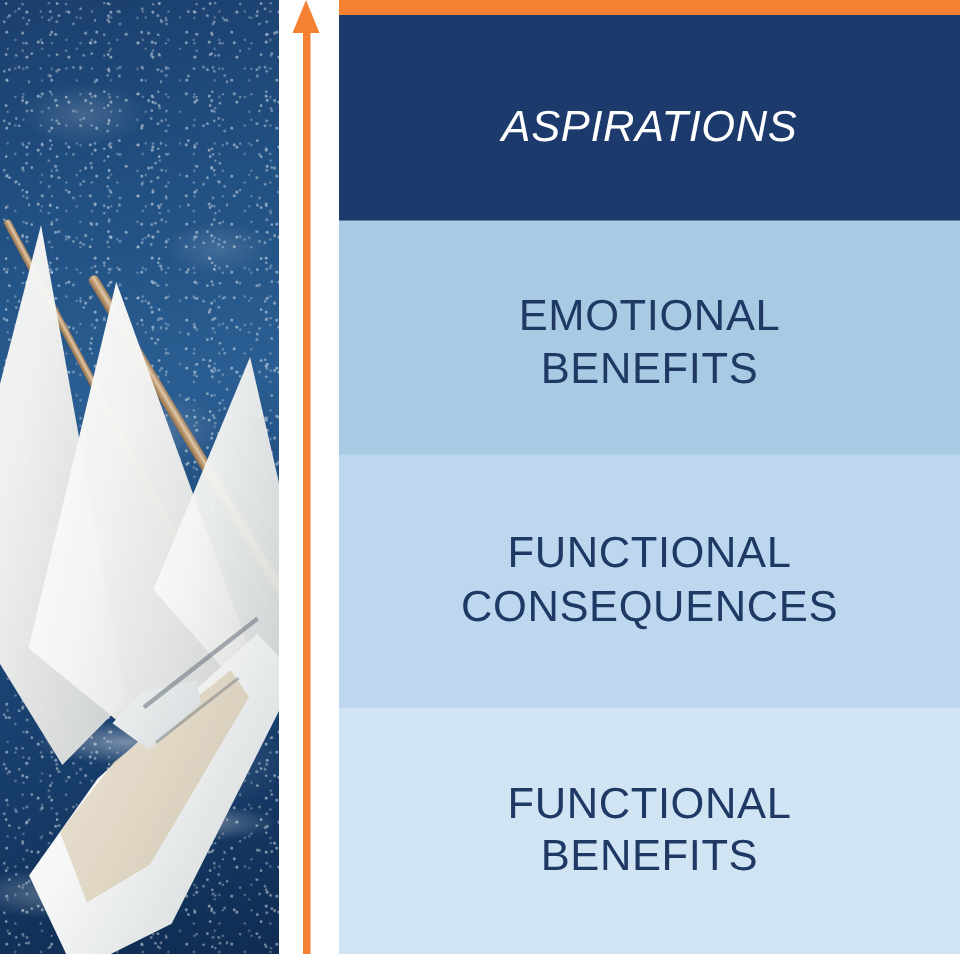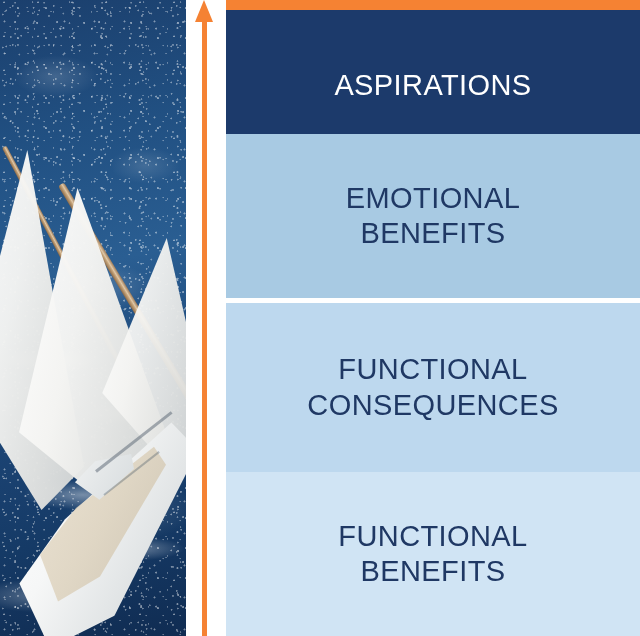--- a/index.html
+++ b/index.html
@@ -226,22 +226,22 @@
     box-sizing: border-box;
     padding: 0 18px;
   }
   .band-label {
     font-weight: 400;
     font-size: 29px;
     line-height: 1.21;
     letter-spacing: .4px;
     white-space: pre-line;
   }
-  .band-1 { top: 10px;  height: 152px; background: #1C3A6B; }
-  .band-2 { top: 134px; height: 164px; background: #A8CAE3; }
+  .band-1 { top: 10px;  height: 152px; background: #1C3A6B; font-style: italic; }
+  .band-2 { top: 147px; height: 164px; background: #A8CAE3; }
   .band-3 { top: 303px; height: 169px; background: #BDD8EE; }
   .band-4 { top: 472px; height: 164px; background: #D0E4F4; }
   .label-light { color: #FFFFFF; }
   .label-dark  { color: #1F3864; }
 </style>
 </head>
 <body>
 
 <div id="canvas">
 

